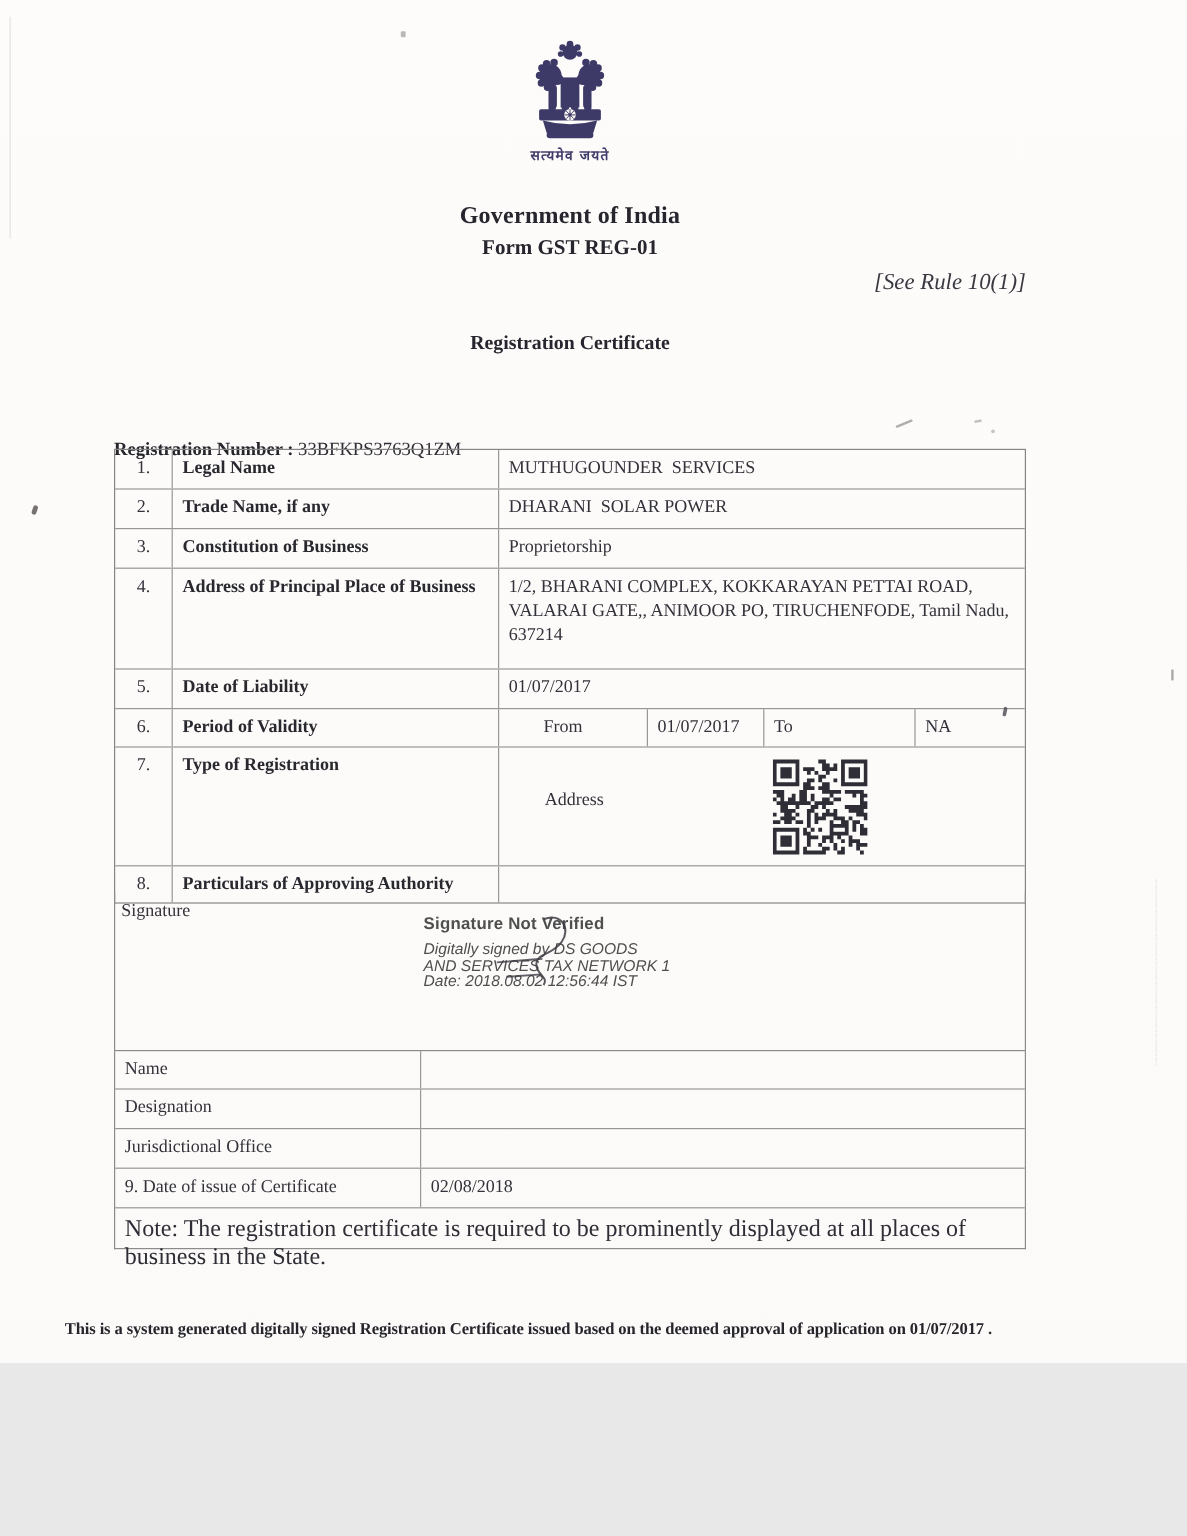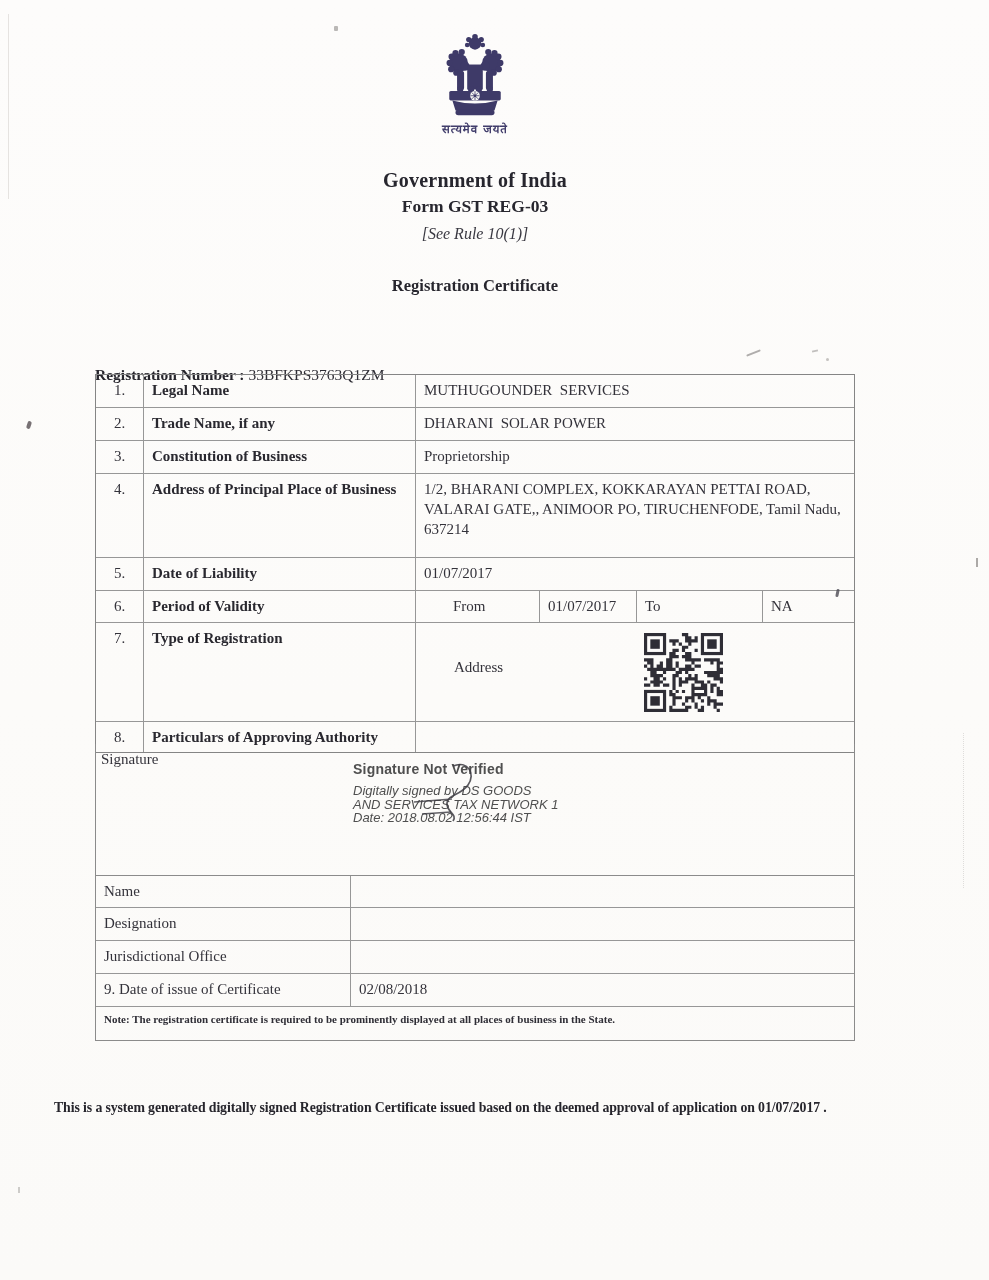--- a/index.html
+++ b/index.html
@@ -1,23 +1,23 @@
 <!DOCTYPE html>
 <html><head>
 <meta charset="utf-8">
 <style>
   html,body{margin:0;padding:0;background:#e8e8e8;}
-  .page{position:relative;width:989px;height:1280px;margin:0 auto;
+  .page{position:relative;width:989px;height:1136px;margin:0 auto;
         background:linear-gradient(180deg,#fdfcfb 0%,#fcfbf9 55%,#fbfaf8 100%);
         font-family:"Liberation Serif",serif;color:#33323a;overflow:hidden;}
   .abs{position:absolute;box-sizing:border-box;}
   .center-band{left:95px;width:760px;text-align:center;}
   .hdr-gov{top:169px;font-size:20px;font-weight:bold;color:#27262e;letter-spacing:.2px;}
   .hdr-form{top:196px;font-size:17.5px;font-weight:bold;color:#27262e;}
-  .hdr-rule{top:225px;font-size:16px;font-style:italic;color:#3a3942;}
+  .hdr-rule{top:225px;font-size:19px;font-style:italic;color:#3a3942;text-align:right;}
   .hdr-cert{top:276px;font-size:16.5px;font-weight:bold;color:#27262e;}
   .regnum{top:330px;left:95px;font-size:15.5px;color:#2e2d35;margin-top:36px;}
   .regnum b{color:#26252c;}
   .emblem-wrap{top:33px;left:95px;width:760px;text-align:center;}
   .emblem-caption{top:121px;left:95px;width:760px;text-align:center;
       font-family:"DejaVu Sans",sans-serif;font-size:11.5px;font-weight:bold;color:#413d6b;letter-spacing:1px;}
   
   .t1{left:95px;top:374px;width:760px;border:1px solid #858585;background:transparent;}
   .row{display:grid;grid-template-columns:48px 272px 440px;border-bottom:1px solid #979797;}
   .row:last-child{border-bottom:none;}
@@ -33,21 +33,21 @@
   .sigbox{left:95px;top:744px;width:760px;height:132px;border:1px solid #8b8b8b;border-top:none;}
   .siglabel{padding:7px 0 0 5px;font-size:15px;color:#33323a;}
   .stamp{position:absolute;left:257px;top:17px;font-family:"Liberation Sans",sans-serif;color:#4f4f4f;}
   .stamp .l1{font-size:14px;font-weight:bold;letter-spacing:.2px;margin-bottom:7px;}
   .stamp .l2{font-size:13px;line-height:13.6px;font-style:italic;}
   
   .t2{left:95px;top:876px;width:760px;border:1px solid #8b8b8b;border-top:none;}
   .row2{display:grid;grid-template-columns:255px 505px;border-bottom:1px solid #979797;}
   .row2 .cell{font-weight:normal;color:#33323a;}
   .row2 .cl{border-right:1px solid #979797;}
-  .noterow{height:33px;font-size:11px;padding:6px 6px 0 8px;box-sizing:border-box;color:#2f2e36;font-weight:bold;}
+  .noterow{height:33px;font-size:20px;padding:6px 6px 0 8px;box-sizing:border-box;color:#2f2e36;}
   .footer{top:1100px;left:54px;width:900px;font-size:13.8px;font-weight:bold;color:#26252c;letter-spacing:-.1px;}
   
   .art{position:absolute;pointer-events:none;}
   svg{display:block;}
   .sig-squiggle{position:absolute;left:330px;top:750px;pointer-events:none;}
 </style>
 </head>
 <body>
 
 <div class="page">
@@ -103,21 +103,21 @@
           <line x1="45.9" y1="75.9" x2="54.1" y2="84.1"></line>
           <line x1="45.9" y1="84.1" x2="54.1" y2="75.9"></line>
         </g>
         <circle cx="50" cy="80" r="1.7" fill="#3e3a68"></circle>
       </g>
     </svg>
   </div>
   <div class="abs emblem-caption">सत्यमेव जयते</div>
 
   <div class="abs center-band hdr-gov">Government of India</div>
-  <div class="abs center-band hdr-form">Form GST REG-03</div>
+  <div class="abs center-band hdr-form">Form GST REG-01</div>
   <div class="abs center-band hdr-rule">[See Rule 10(1)]</div>
   <div class="abs center-band hdr-cert">Registration Certificate</div>
 
   <div class="abs regnum">
     <b>Registration Number :</b>
     <span>33BFKPS3763Q1ZM</span>
   </div>
 
   <div class="abs t1">
     <div class="row r32">

